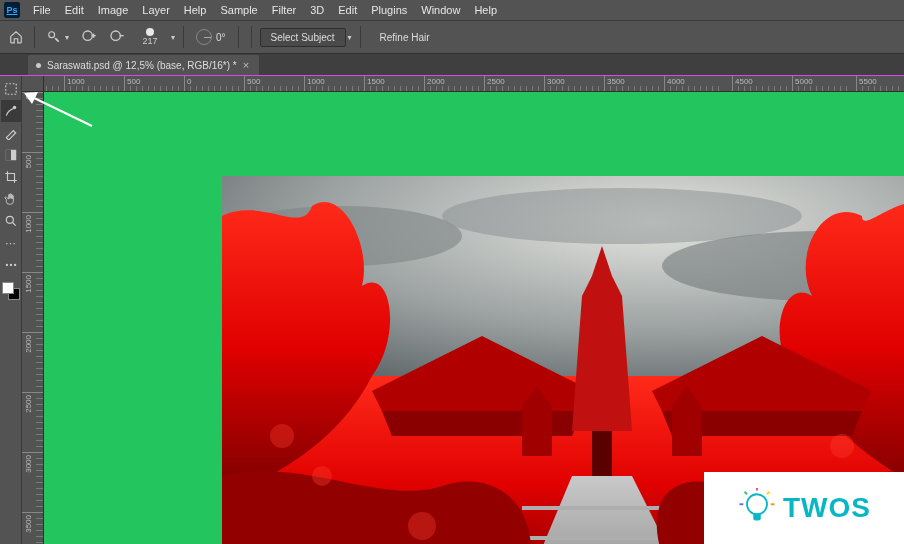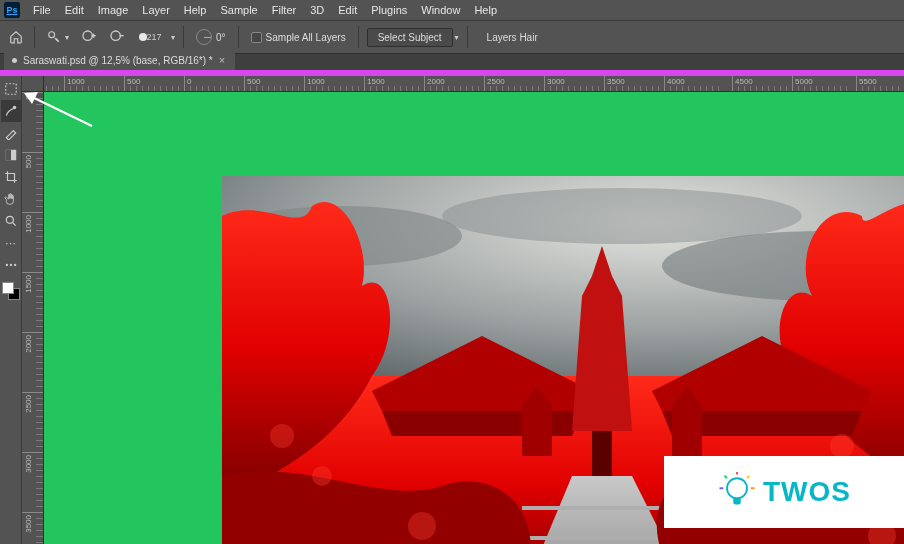--- a/index.html
+++ b/index.html
@@ -8,32 +8,32 @@
 
 .menubar { height:20px; background:#535353; display:flex; align-items:center; color:#e6e6e6; font-size:11px; padding-left:4px; }
 .ps-logo { width:16px; height:16px; background:#001e36; color:#31a8ff; font-weight:bold; font-size:9px; display:flex; align-items:center; justify-content:center; margin-right:6px; border-radius:2px;text-decoration:underline; }
 .menubar .mitem { padding:0 7px; cursor:default; }
 
 
 .optbar { height:34px; background:#535353; border-top:1px solid #3a3a3a; border-bottom:1px solid #2e2e2e; display:flex; align-items:center; padding:0 6px; color:#ddd; font-size:10px; gap:4px; }
 .opt-item { display:flex; align-items:center; gap:4px; padding:0 4px; height:26px; }
 .sep { width:1px; height:22px; background:#3a3a3a; margin:0 4px; }
 .icon-box { width:20px; height:20px; display:flex; align-items:center; justify-content:center; fill:#ccc; color:#ccc; }
-.brush-prev { width:34px; height:26px; display:flex; flex-direction:row; align-items:center; justify-content:center; }
+.brush-prev { width:34px; height:26px; display:flex; flex-direction:column; align-items:center; justify-content:center; }
 .brush-dot { width:8px; height:8px; background:#e8e8e8; border-radius:50%; }
 .brush-num { font-size:9px; color:#ccc; }
 .chev { font-size:8px; color:#ccc; }
 .btn { background:#4a4a4a; border:1px solid #2e2e2e; border-radius:2px; padding:3px 10px; font-size:10px; color:#ddd; cursor:pointer; }
 .check { width:11px; height:11px; border:1px solid #888; border-radius:2px; background:#454545; }
 .angle-dial { width:16px; height:16px; border:1px solid #888; border-radius:50%; position:relative; }
 .angle-dial:after { content:""; position:absolute; width:7px; height:1px; background:#aaa; top:7px; left:7px; }
 .num-field { background:transparent; color:#ddd; font-size:10px; }
 
 
-.tabbar { height:22px; background:#3f3f3f; display:flex; align-items:flex-end; padding-left:4px; border-bottom:6px solid #d946ef; }
+.tabbar { height:22px; background:#3f3f3f; display:flex; align-items:flex-end; padding-left:28px; border-bottom:1px solid #d946ef; }
 .tab { background:#535353; color:#ddd; font-size:10px; padding:4px 10px 4px 8px; display:flex; align-items:center; gap:6px; border-top-left-radius:2px; border-top-right-radius:2px; height:20px; }
 .tab .dot { width:5px; height:5px; border-radius:50%; background:#ccc; }
 .tab .close { font-size:11px; color:#bbb; cursor:pointer; }
 
 
 .workspace { position:absolute; top:76px; left:0; right:0; bottom:0; display:flex; }
 .toolpanel { width:22px; background:#535353; display:flex; flex-direction:column; align-items:center; padding-top:2px; gap:0; border-right:1px solid #3a3a3a; }
 .tool { width:20px; height:22px; display:flex; align-items:center; justify-content:center; cursor:pointer; fill:#ccc; color:#ccc; }
 .tool.active { background:#3a3a3a; }
 .color-swatches { margin-top:6px; position:relative; width:18px; height:18px; }
@@ -55,21 +55,21 @@
 .rv-seg:after { content:""; position:absolute; inset:0; background:repeating-linear-gradient(to bottom, transparent 0 5px, #7a7a7a 5px 6px); left:14px; }
 
 
 .canvas-img { position:absolute; top:100px; left:200px; right:0; bottom:0; overflow:hidden; }
 .canvas-img svg { display:block; }
 
 
 .annot-arrow { position:absolute; top:10px; left:0; z-index:50; pointer-events:none; }
 
 
-.wm { position:absolute; right:0; bottom:16px; width:240px; height:72px; background:#fff; display:flex; align-items:center; justify-content:center; gap:6px; z-index:60; }
+.wm { position:absolute; right:0; bottom:0; width:200px; height:72px; background:#fff; display:flex; align-items:center; justify-content:center; gap:6px; z-index:60; }
 .wm-bulb { width:40px; height:40px; }
 .wm-text { font-family:Arial,sans-serif; font-weight:900; font-size:28px; letter-spacing:1px; color:#07b7c6; }
 </style>
 </head>
 <body>
 
 <div class="menubar">
   <div class="ps-logo">Ps</div>
   <div class="mitem">File</div>
   <div class="mitem">Edit</div>
@@ -115,29 +115,25 @@
     <div class="brush-dot"></div>
     <div class="brush-num">217</div>
   </div>
   <span class="chev">▾</span>
   <div class="sep"></div>
   <div class="opt-item">
     <div class="angle-dial"></div>
     <span class="num-field">0°</span>
   </div>
   <div class="sep"></div>
-  <div class="opt-item">
-    <div class="check"></div>
-    <span>Sample All Layers</span>
-  </div>
   <div class="sep"></div>
   <button class="btn">Select Subject</button>
   <span class="chev" style="margin-left:-2px;">▾</span>
   <div class="sep"></div>
-  <button class="btn" style="background:transparent;border-color:transparent;">Layers Hair</button>
+  <button class="btn" style="background:transparent;border-color:transparent;">Refine Hair</button>
 </div>
 
 <div class="tabbar">
   <div class="tab">
     <span class="dot"></span>
     <span>Saraswati.psd @ 12,5% (base, RGB/16*) *</span>
     <span class="close">×</span>
   </div>
 </div>
 

